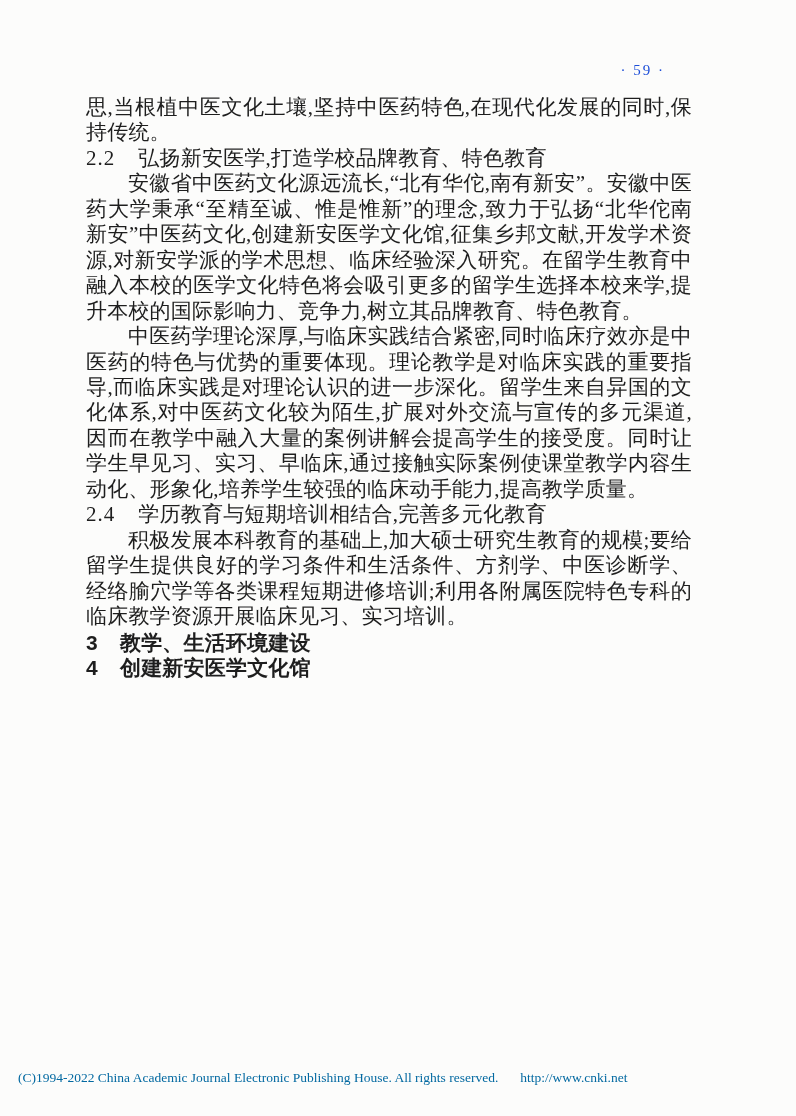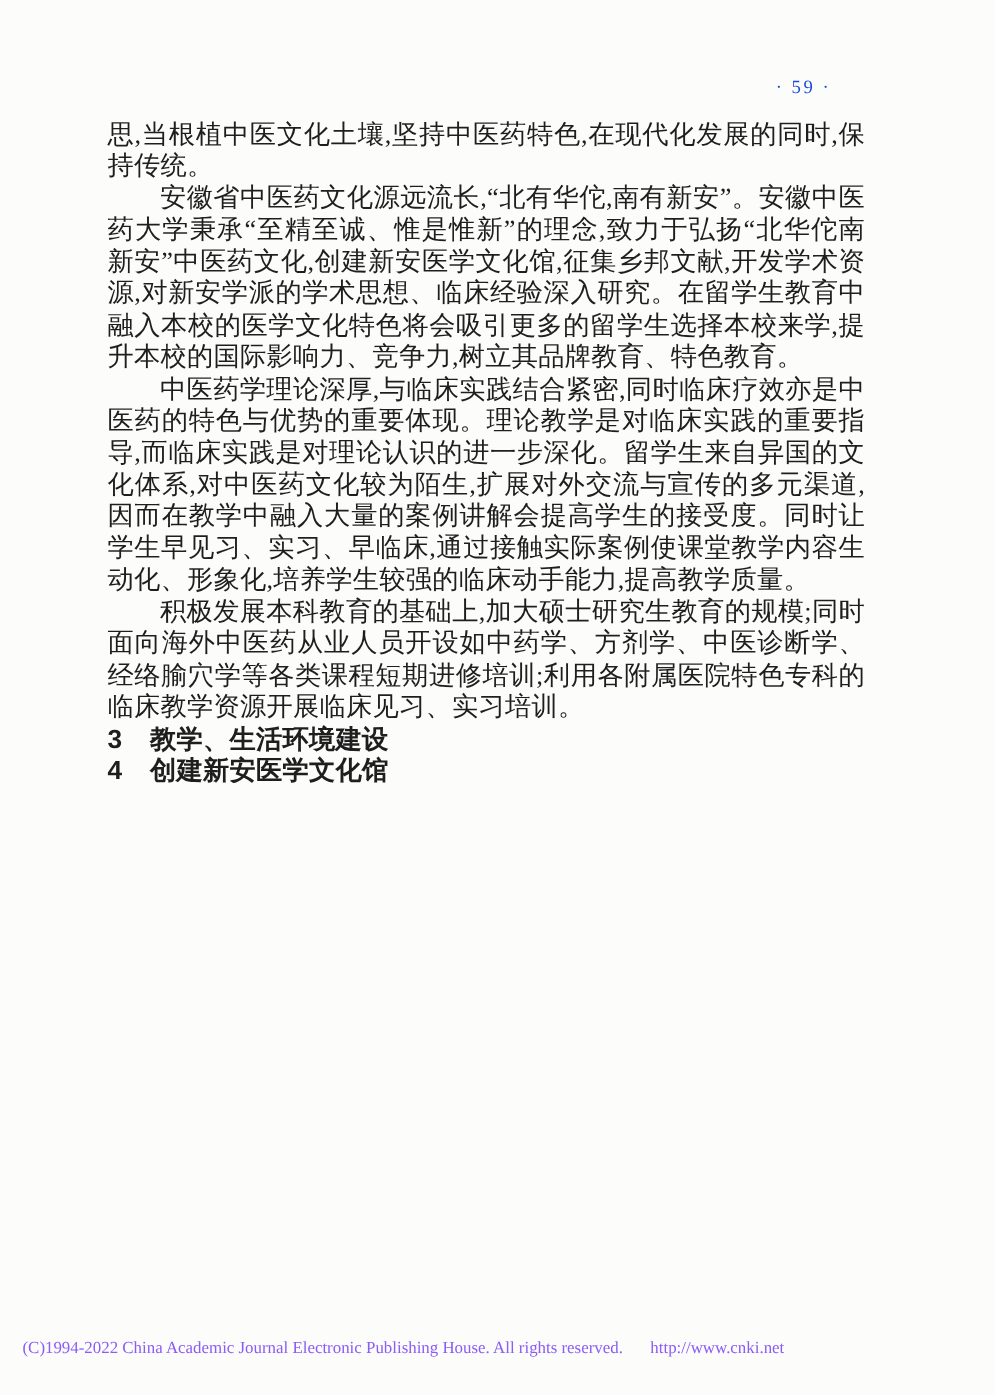--- a/index.html
+++ b/index.html
@@ -39,43 +39,45 @@
   .h1 { font-weight: bold; font-family: "Liberation Sans", sans-serif; }
   .h1 .hnum { margin-right: 1.05em; }
   .footer {
     position: absolute;
     left: 18px;
     top: 1070px;
     width: 760px;
     display: flex;
     gap: 22px;
     font-size: 13.5px;
-    color: #8b5cf6;
+    color: #0369a1;
     white-space: nowrap;
   }
 </style>
 </head>
 <body>
 
 <div class="page">
 
   <div class="page-number">· 59 ·</div>
 
   <main class="body-text">
 
     <p class="para-cont">思,当根植中医文化土壤,坚持中医药特色,在现代化发展的同时,保持传统。</p>
 
+    <p class="h2"><span class="hnum">2.2</span><span class="htitle">弘扬新安医学,打造学校品牌教育、特色教育</span></p>
 
     <p class="para">安徽省中医药文化源远流长,“北有华佗,南有新安”。安徽中医药大学秉承“至精至诚、惟是惟新”的理念,致力于弘扬“北华佗南新安”中医药文化,创建新安医学文化馆,征集乡邦文献,开发学术资源,对新安学派的学术思想、临床经验深入研究。在留学生教育中融入本校的医学文化特色将会吸引更多的留学生选择本校来学,提升本校的国际影响力、竞争力,树立其品牌教育、特色教育。</p>
 
 
     <p class="para">中医药学理论深厚,与临床实践结合紧密,同时临床疗效亦是中医药的特色与优势的重要体现。理论教学是对临床实践的重要指导,而临床实践是对理论认识的进一步深化。留学生来自异国的文化体系,对中医药文化较为陌生,扩展对外交流与宣传的多元渠道,因而在教学中融入大量的案例讲解会提高学生的接受度。同时让学生早见习、实习、早临床,通过接触实际案例使课堂教学内容生动化、形象化,培养学生较强的临床动手能力,提高教学质量。</p>
 
+    <p class="h2"><span class="hnum">2.4</span><span class="htitle">学历教育与短期培训相结合,完善多元化教育</span></p>
 
-    <p class="para">积极发展本科教育的基础上,加大硕士研究生教育的规模;同时面向海外中医药从业人员开设如中药学、方剂学、中医诊断学、经络腧穴学等各类课程短期进修培训;利用各附属医院特色专科的临床教学资源开展临床见习、实习培训。</p>
+    <p class="para">积极发展本科教育的基础上,加大硕士研究生教育的规模;要给留学生提供良好的学习条件和生活条件、方剂学、中医诊断学、经络腧穴学等各类课程短期进修培训;利用各附属医院特色专科的临床教学资源开展临床见习、实习培训。</p>
 
     <p class="h1"><span class="hnum">3</span><span class="htitle">教学、生活环境建设</span></p>
 
 
     <p class="h1"><span class="hnum">4</span><span class="htitle">创建新安医学文化馆</span></p>
 
 
   </main>
 
   <div class="footer">

